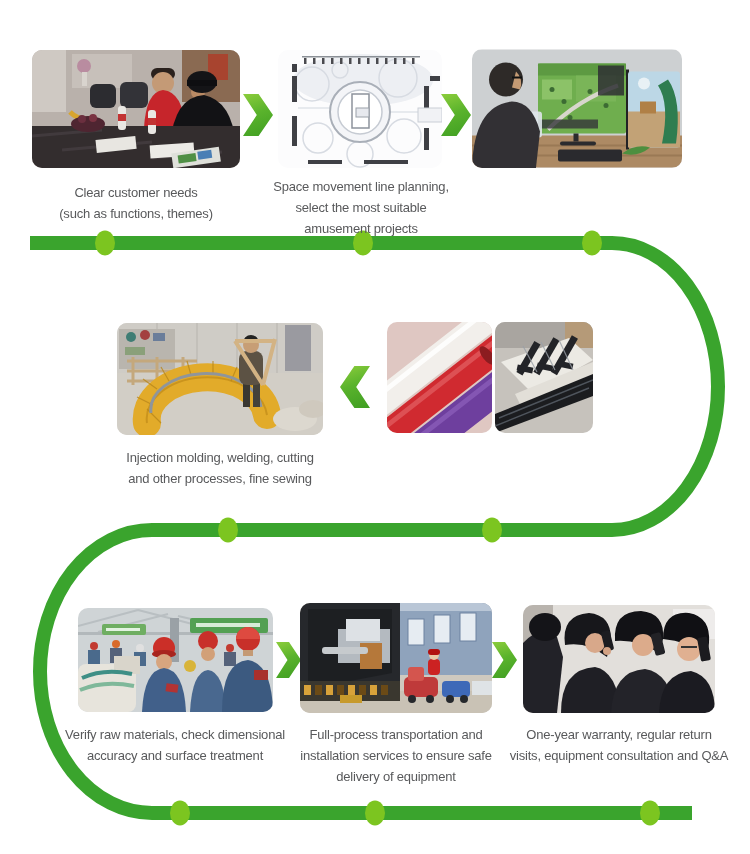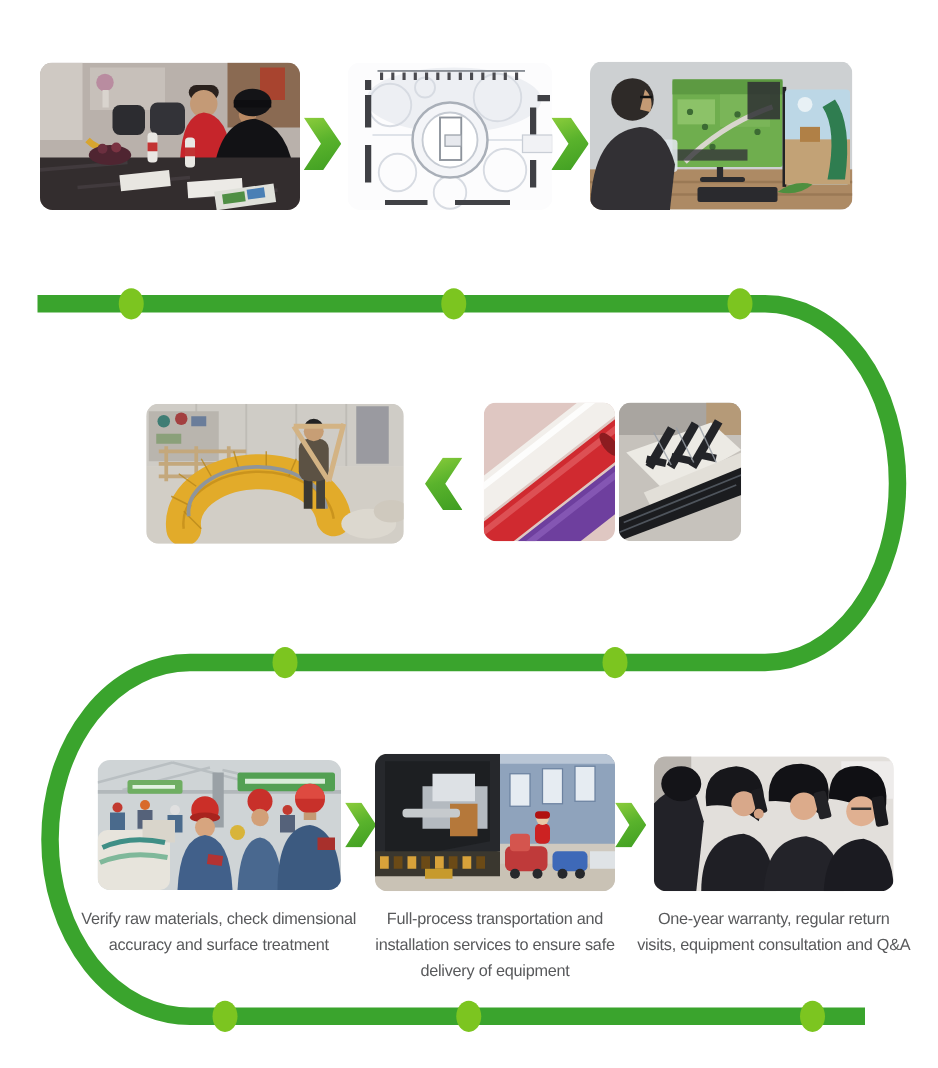--- a/index.html
+++ b/index.html
@@ -153,20 +153,25 @@
       <rect x="58" y="62" width="12" height="26" rx="3" fill="#dfe6ea" opacity="0.9"></rect>
       <circle cx="34" cy="30" r="17" fill="#2e2a28"></circle>
       <path d="M44 22 a16 16 0 0 1 4 18 l-8 -2 z" fill="#c49a74"></path>
       <path d="M40 28 h10" stroke="#111" stroke-width="2"></path>
       <path d="M0 118 q2 -62 40 -66 q20 0 28 30 l-6 54 z" fill="#323034"></path>
       <rect x="86" y="100" width="64" height="12" rx="2" fill="#2a2a2e"></rect>
       <path d="M150 104 q14 -10 28 -6 q-12 10 -28 6" fill="#4d8f3f"></path>
     </svg>
   </div>
 
+  <div class="caption" style="left:26px;top:182px;width:220px">Clear customer needs
+(such as functions, themes)</div>
+  <div class="caption" style="left:251px;top:176px;width:220px">Space movement line planning,
+select the most suitable
+amusement projects</div>
 
   <div class="photo" style="left:117px;top:323px;width:206px;height:112px">
     <svg viewBox="0 0 206 112">
       <rect width="206" height="112" fill="#d8d5cf"></rect>
       <rect width="206" height="50" fill="#cfccc6"></rect>
       <path d="M40 0 v50 M80 0 v50 M120 0 v50 M160 0 v50" stroke="#bfbcb6" stroke-width="1.5"></path>
       <rect x="168" y="2" width="26" height="46" fill="#9a9aa0"></rect>
       <rect x="2" y="6" width="56" height="40" fill="#b9b5ae"></rect>
       <circle cx="14" cy="14" r="5" fill="#3f7d74"></circle>
         <circle cx="28" cy="12" r="5" fill="#a34040"></circle>
@@ -226,20 +231,22 @@
         <rect x="22" y="44" width="16" height="6" transform="rotate(12 30 47)"></rect>
         <rect x="42" y="42" width="16" height="6" transform="rotate(12 50 45)"></rect>
         <rect x="62" y="40" width="16" height="6" transform="rotate(12 70 43)"></rect>
       </g>
       <path d="M28 24 l14 26 M46 20 l14 28 M64 18 l14 30" stroke="#9aa0a8" stroke-width="1.2" opacity="0.8"></path>
       <polygon points="0,92 98,52 98,74 0,111" fill="#1b1c1f"></polygon>
       <path d="M4 96 L98 58 M0 104 L94 66" stroke="#4e545c" stroke-width="1.5"></path>
     </svg>
   </div>
 
+  <div class="caption" style="left:100px;top:447px;width:240px">Injection molding, welding, cutting
+and other processes, fine sewing</div>
 
   <div class="photo" style="left:78px;top:608px;width:195px;height:104px">
     <svg viewBox="0 0 195 104">
       <rect width="195" height="104" fill="#cfd4d6"></rect>
       <path d="M0 18 L60 2 M60 2 L130 20 M20 24 L90 6 M100 8 L170 24" stroke="#b9bfc2" stroke-width="2" fill="none"></path>
       <rect y="24" width="195" height="3" fill="#b2b8bb"></rect>
       <rect x="92" y="10" width="9" height="44" fill="#9aa1a6"></rect>
       <rect x="112" y="10" width="78" height="15" rx="2" fill="#53a053"></rect>
       <rect x="118" y="15" width="64" height="4" fill="#d8ecd8"></rect>
       <rect x="24" y="16" width="44" height="11" rx="2" fill="#6fae62"></rect>

